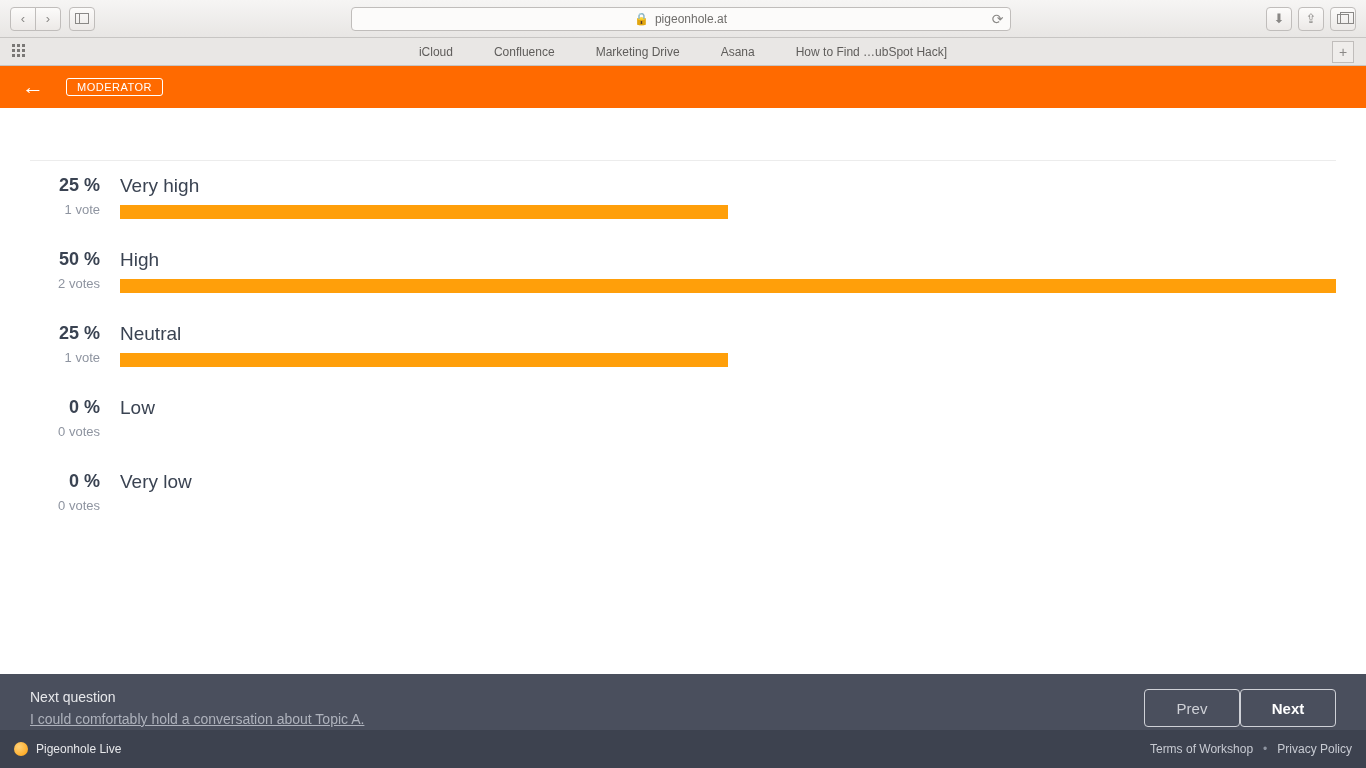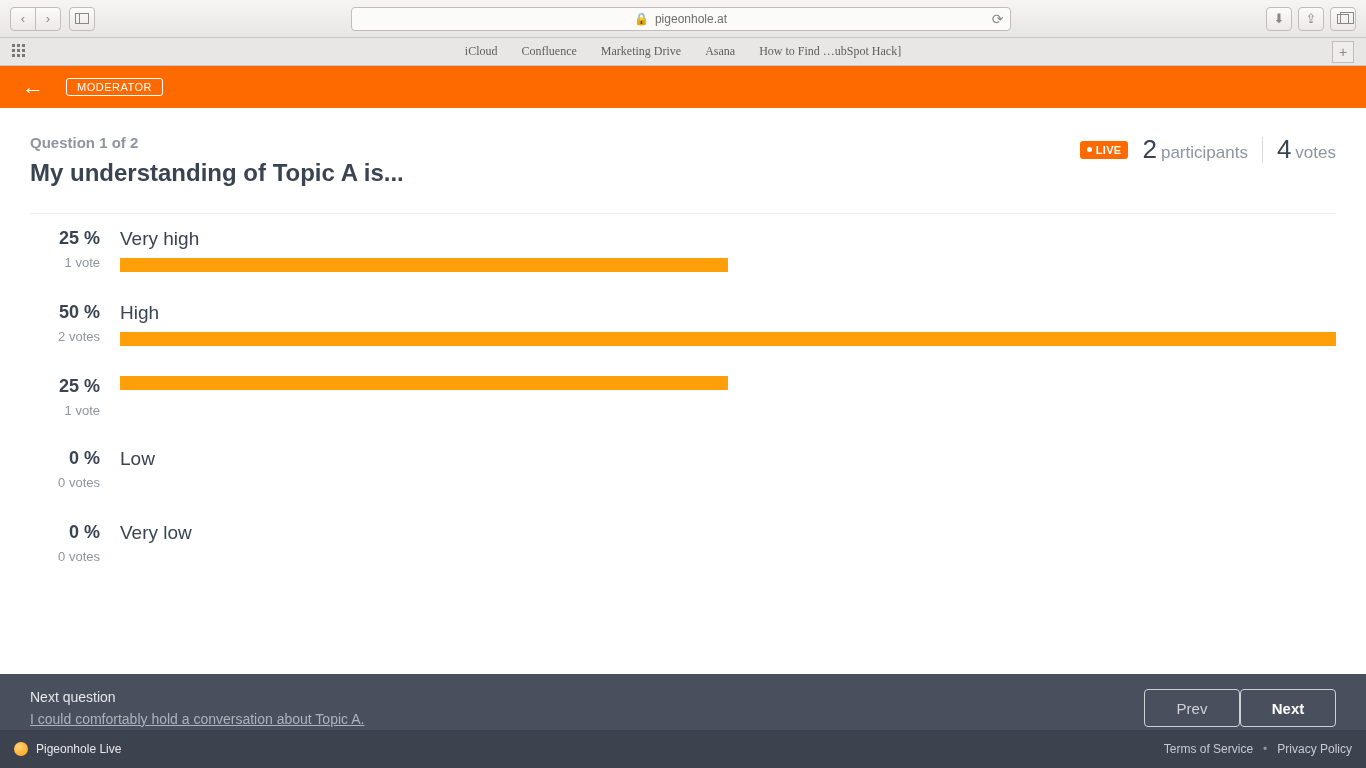--- a/index.html
+++ b/index.html
@@ -12,21 +12,21 @@
 .nav-group .chrome-btn:first-child { border-top-right-radius:0; border-bottom-right-radius:0; }
 .nav-group .chrome-btn:last-child  { border-top-left-radius:0; border-bottom-left-radius:0; margin-left:-1px; }
 .addr { flex: 1; display: flex; justify-content: center; }
 .addr-inner { width: 660px; height: 24px; border: 1px solid #c0bdbb; border-radius: 4px; background: #fcfbfa; display: flex; align-items: center; justify-content: center; position: relative; color: #6f6d6b; font-size: 12px; gap: 6px; }
 .addr-reload { position: absolute; right: 6px; top: 3px; color: #8a8886; font-size: 14px; }
 .right-chrome { display: flex; gap: 6px; }
 
 .fav-bar { height: 28px; background: #e9e7e5; border-bottom: 1px solid #c7c5c3; display: flex; align-items: center; padding: 0 12px; font-size: 12px; color: #5f5d5b; position: relative; }
 .fav-bar .apps-icon { width: 16px; height: 16px; display: grid; grid-template-columns: repeat(3,3px); grid-template-rows: repeat(3,3px); gap: 2px; margin-right: 14px; }
 .fav-bar .apps-icon span { background: #7a7876; }
-.fav-links { position: absolute; left: 50%; transform: translateX(-50%); display: flex; gap: 24px; font-family: Liberation Serif, serif; }
+.fav-links { position: absolute; left: 50%; transform: translateX(-50%); display: flex; gap: 41px; }
 .fav-bar .new-tab { margin-left: auto; width: 22px; height: 22px; border: 1px solid #c0bdbb; background: #efedeb; display: flex; align-items: center; justify-content: center; color: #8a8886; font-size: 14px; }
 
 
 .app-header { height: 42px; background: #ff6a00; display: flex; align-items: center; padding: 0 22px; gap: 22px; color: #fff; }
 .back-arrow { font-size: 22px; cursor: pointer; }
 .mod-badge { border: 1px solid #fff; border-radius: 3px; padding: 2px 10px; font-size: 11px; letter-spacing: .5px; }
 .app-title { font-size: 20px; font-weight: 600; }
 
 
 .page { padding: 26px 30px 0 30px; }
@@ -121,32 +121,20 @@
   <div class="new-tab">+</div>
 </div>
 
 <div class="app-header">
   <span class="back-arrow">←</span>
   <span class="mod-badge">MODERATOR</span>
 </div>
 
 <div class="page">
 
-  <div class="meta-row">
-    <div class="meta-left">
-      <div class="q-number">Question 1 of 2</div>
-      <div class="q-text">My understanding of Topic A is...</div>
-    </div>
-    <div class="meta-right">
-      <span class="live-badge">LIVE</span>
-      <span><span class="count">2</span><span>participants</span></span>
-      <span class="vdiv"></span>
-      <span><span class="count">4</span><span>votes</span></span>
-    </div>
-  </div>
 
   <div class="divider"></div>
 
   <div class="options" id="options">
       <div class="option">
         <div class="nums">
           <div class="pct">25 %</div>
           <div class="votes">1 vote</div>
         </div>
         <div class="body">
@@ -167,20 +155,21 @@
             <div class="bar-fill" style="width:100%"></div>
           </div>
         </div>
       </div>
       <div class="option">
         <div class="nums">
           <div class="pct">25 %</div>
           <div class="votes">1 vote</div>
         </div>
         <div class="body">
+          <div class="label">Neutral</div>
           <div class="bar-track">
             <div class="bar-fill" style="width:50%"></div>
           </div>
         </div>
       </div>
       <div class="option">
         <div class="nums">
           <div class="pct">0 %</div>
           <div class="votes">0 votes</div>
         </div>
@@ -215,17 +204,17 @@
   <div class="btns">
     <div class="nav-btn">Prev</div>
     <div class="nav-btn next">Next</div>
   </div>
 </div>
 
 <div class="footer">
   <div class="brand-dot"></div>
   <span>Pigeonhole Live</span>
   <div class="links">
-    <span>Terms of Service</span>
+    <span>Terms of Workshop</span>
     <span class="dot">•</span>
     <span>Privacy Policy</span>
   </div>
 </div>
 
 </body></html>

